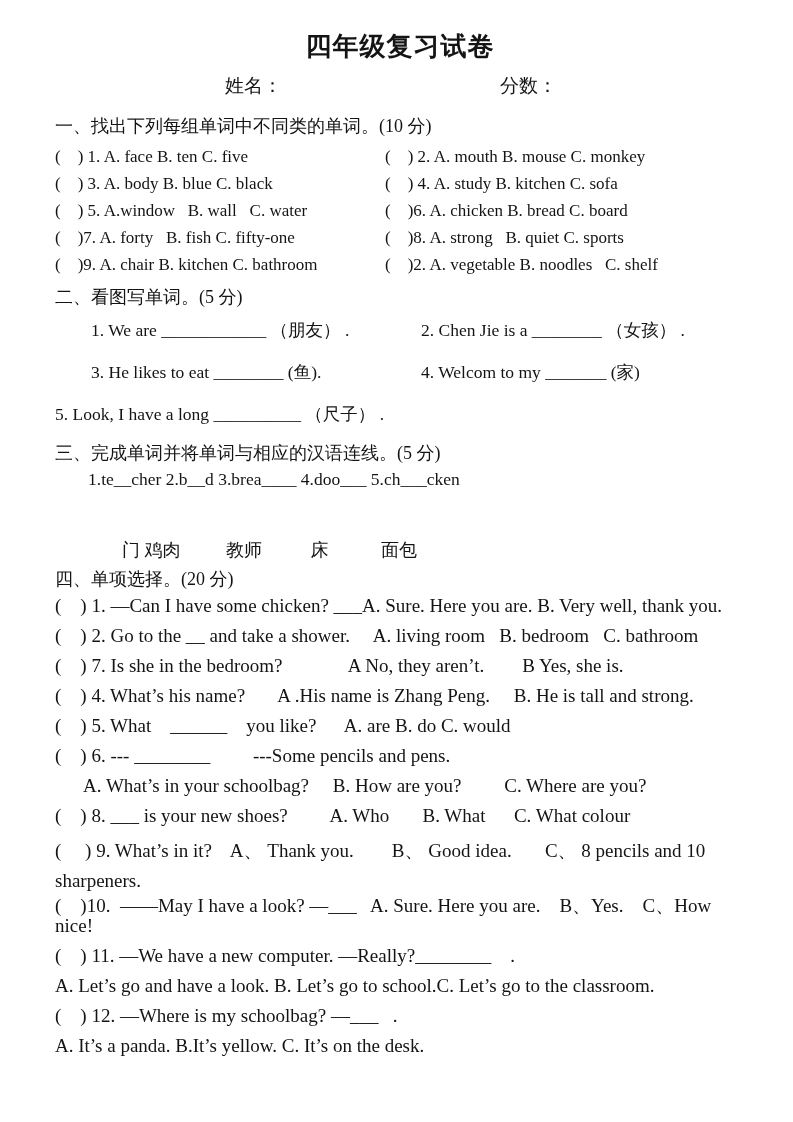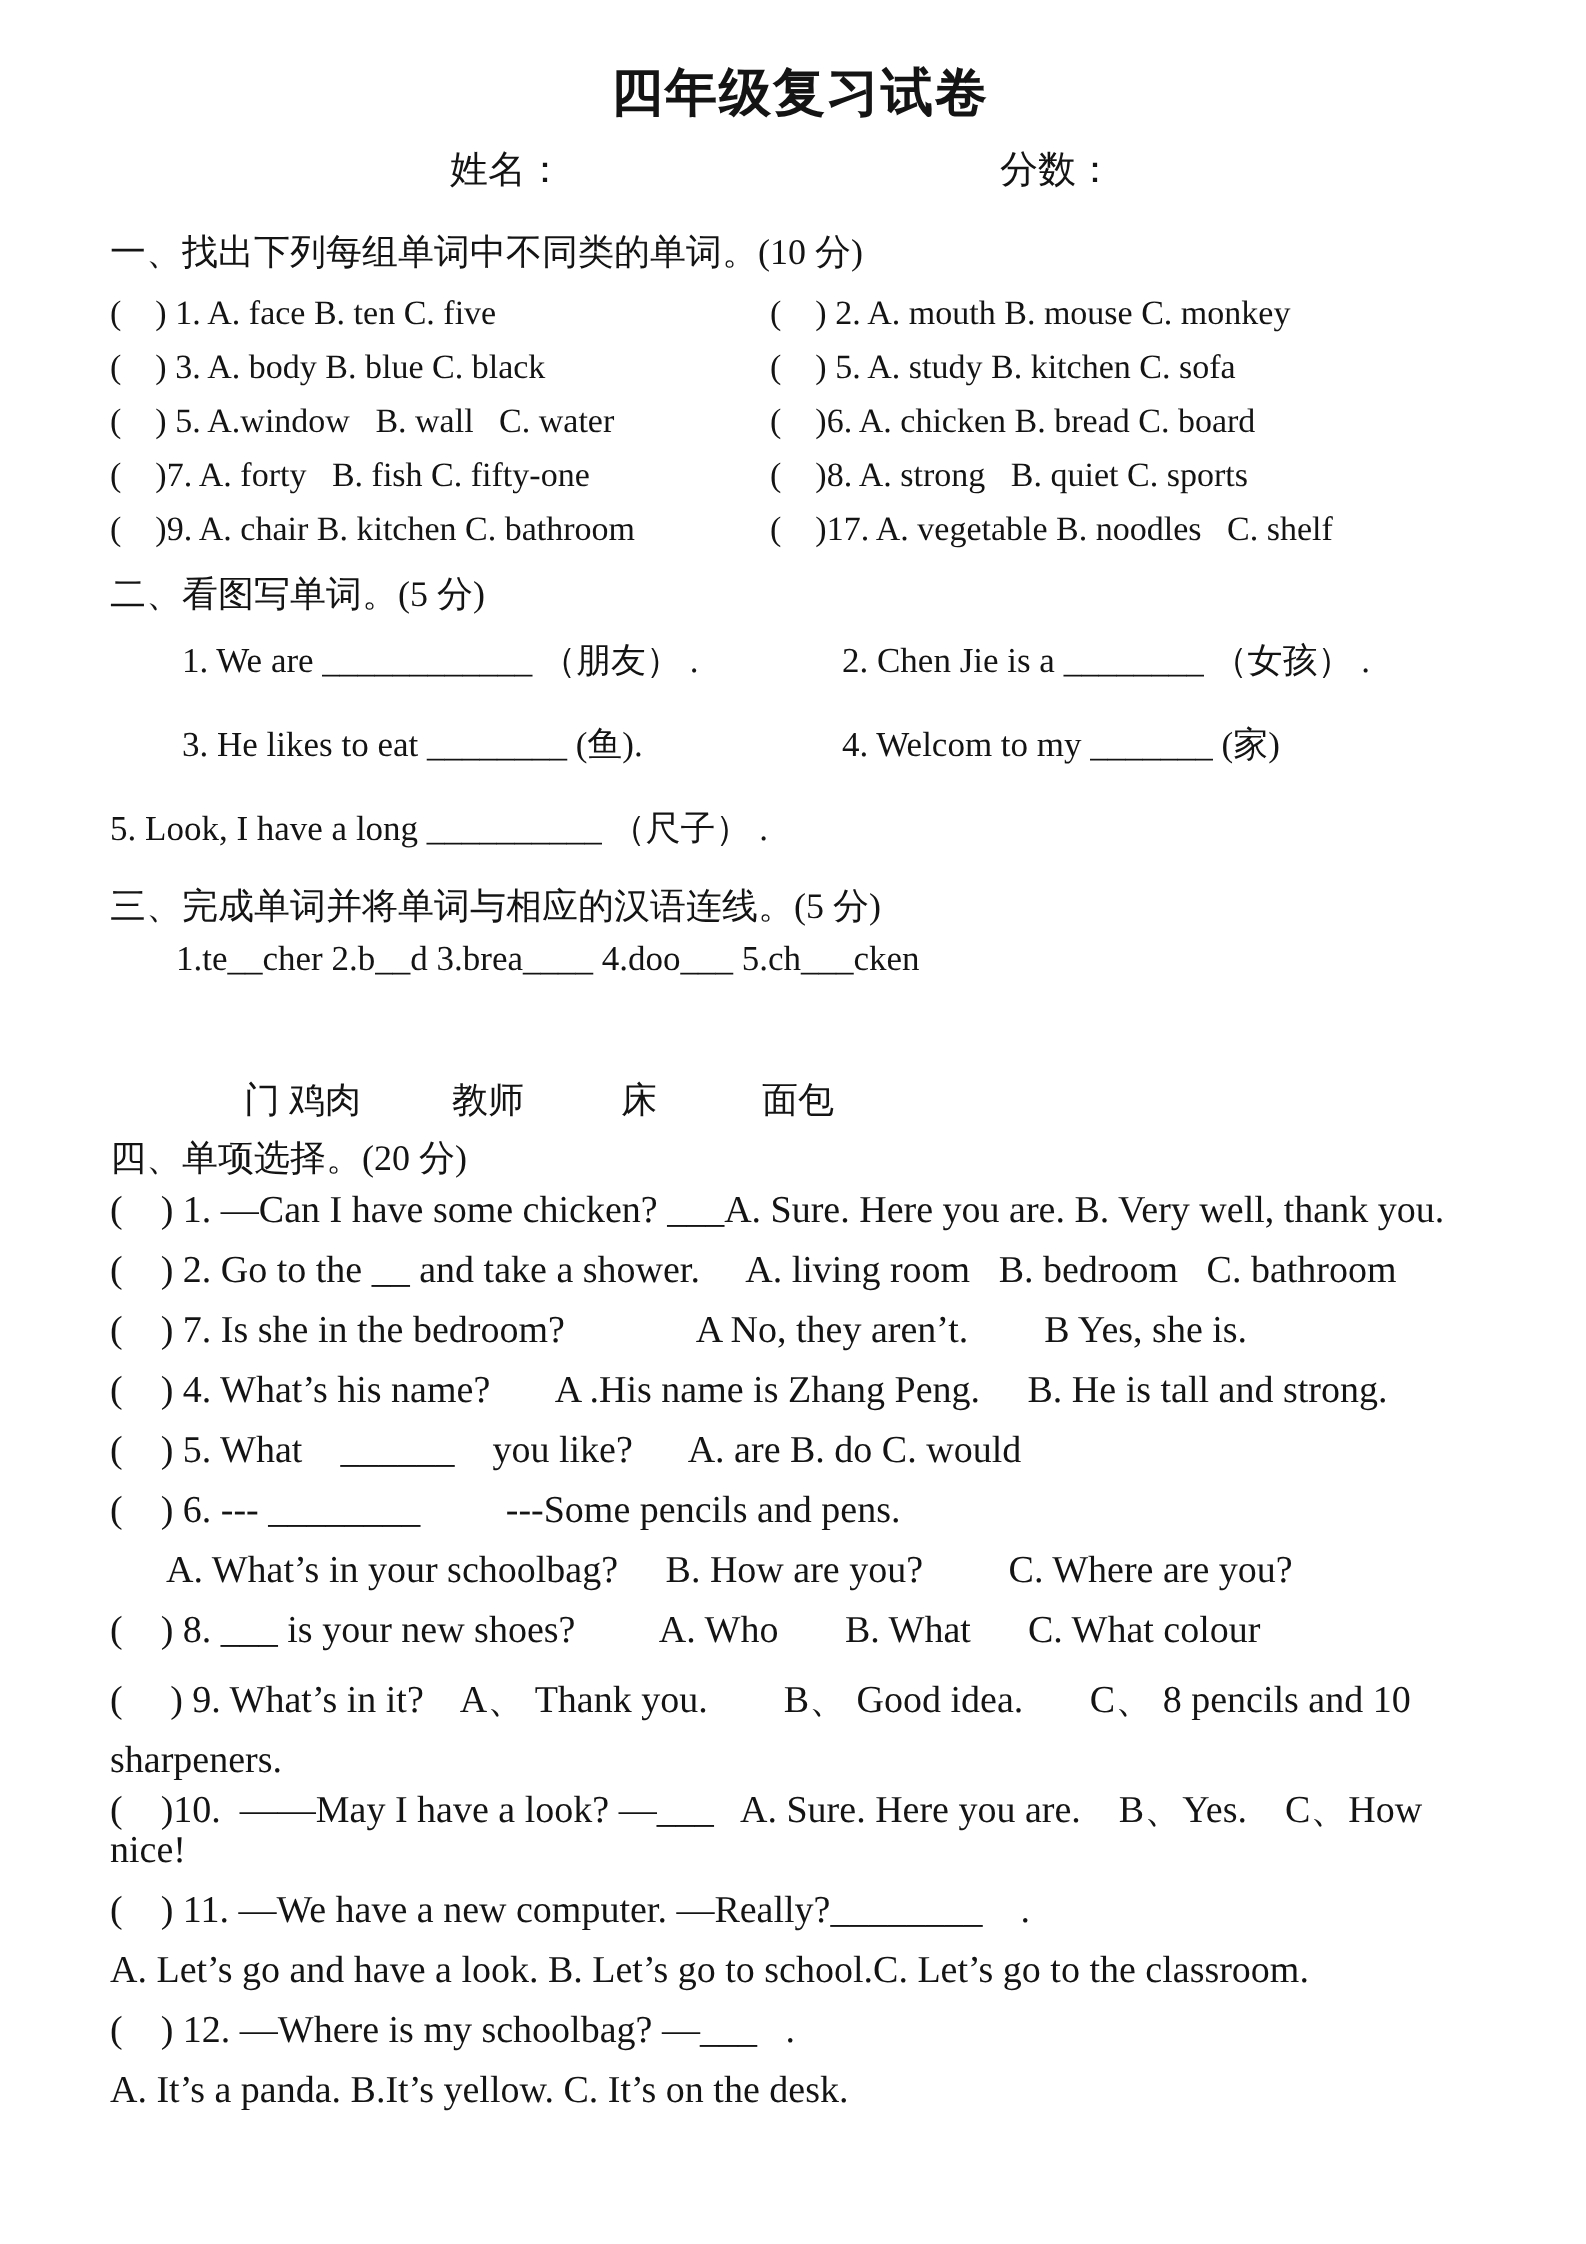--- a/index.html
+++ b/index.html
@@ -81,33 +81,33 @@
     <span class="meta-score">分数：</span>
   </div>
 
   <div class="sec-heading h1">一、找出下列每组单词中不同类的单词。(10 分)</div>
   <div class="s1row qrow">
     <div class="col-l">(    ) 1. A. face B. ten C. five</div>
     <div class="col-r">(    ) 2. A. mouth B. mouse C. monkey</div>
   </div>
   <div class="s1row qrow">
     <div class="col-l">(    ) 3. A. body B. blue C. black</div>
-    <div class="col-r">(    ) 5. A. study B. kitchen C. sofa</div>
+    <div class="col-r">(    ) 4. A. study B. kitchen C. sofa</div>
   </div>
   <div class="s1row qrow">
     <div class="col-l">(    ) 5. A.window   B. wall   C. water</div>
     <div class="col-r">(    )6. A. chicken B. bread C. board</div>
   </div>
   <div class="s1row qrow">
     <div class="col-l">(    )7. A. forty   B. fish C. fifty-one</div>
     <div class="col-r">(    )8. A. strong   B. quiet C. sports</div>
   </div>
   <div class="s1row qrow">
     <div class="col-l">(    )9. A. chair B. kitchen C. bathroom</div>
-    <div class="col-r">(    )17. A. vegetable B. noodles   C. shelf</div>
+    <div class="col-r">(    )2. A. vegetable B. noodles   C. shelf</div>
   </div>
 
   <div class="sec-heading h2">二、看图写单词。(5 分)</div>
   <div class="s2row">
     <div class="col-l">1. We are ____________ （朋友） .</div>
     <div class="col-r">2. Chen Jie is a ________ （女孩） .</div>
   </div>
   <div class="s2row">
     <div class="col-l">3. He likes to eat ________ (鱼).</div>
     <div class="col-r">4. Welcom to my _______ (家)</div>

